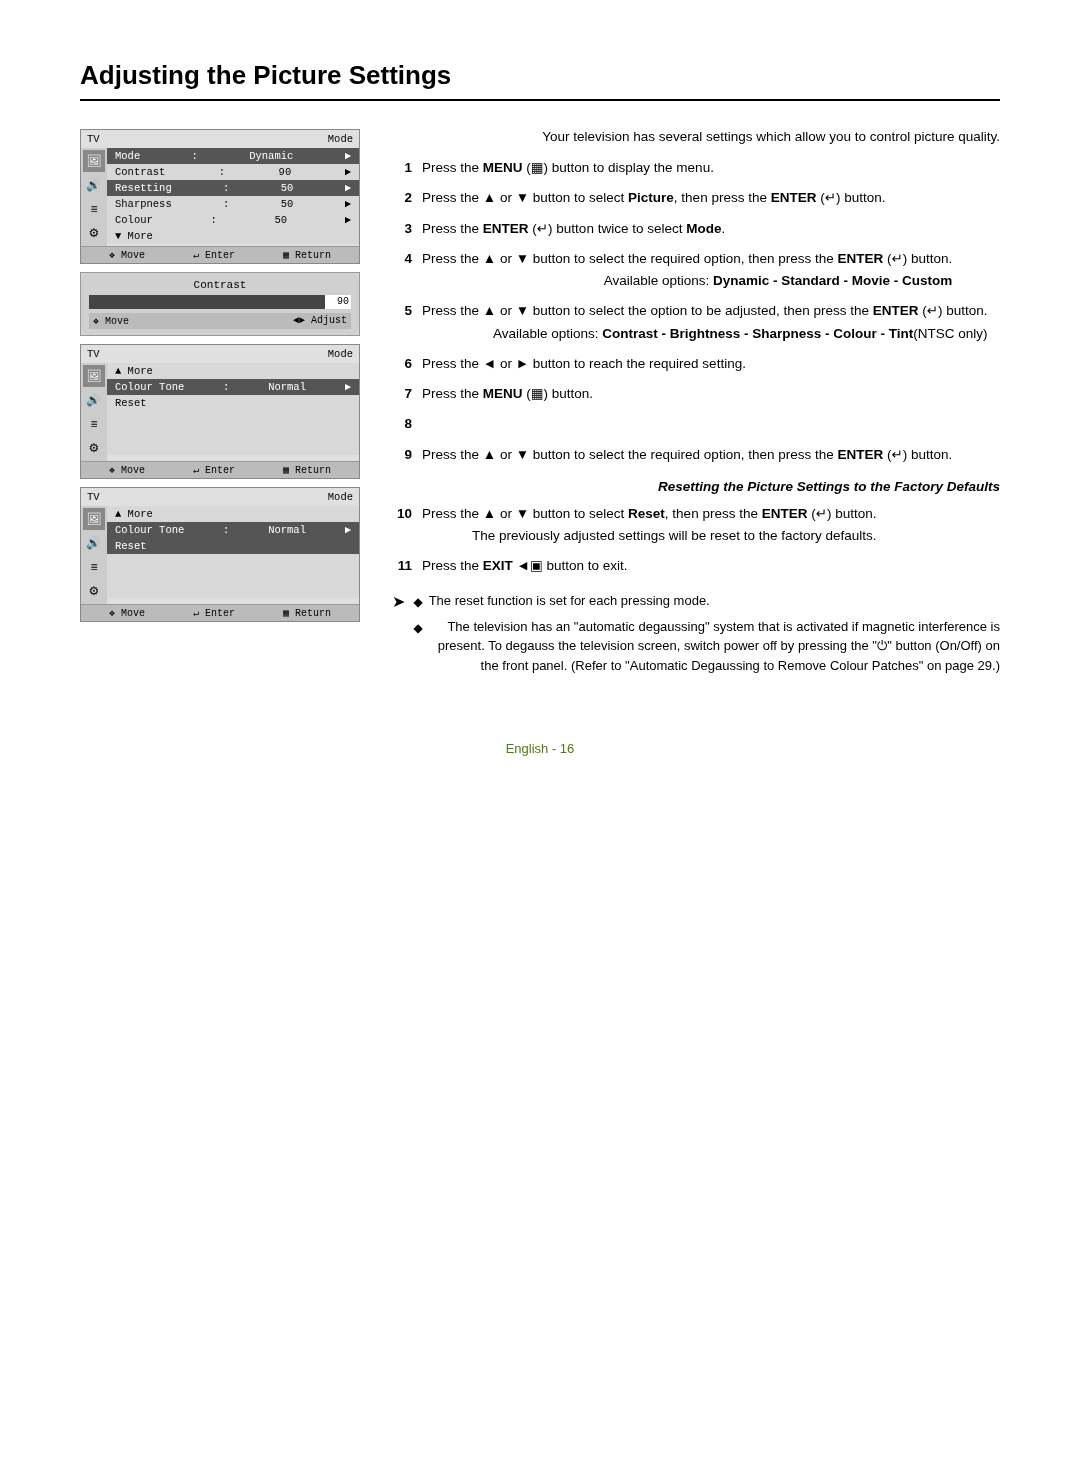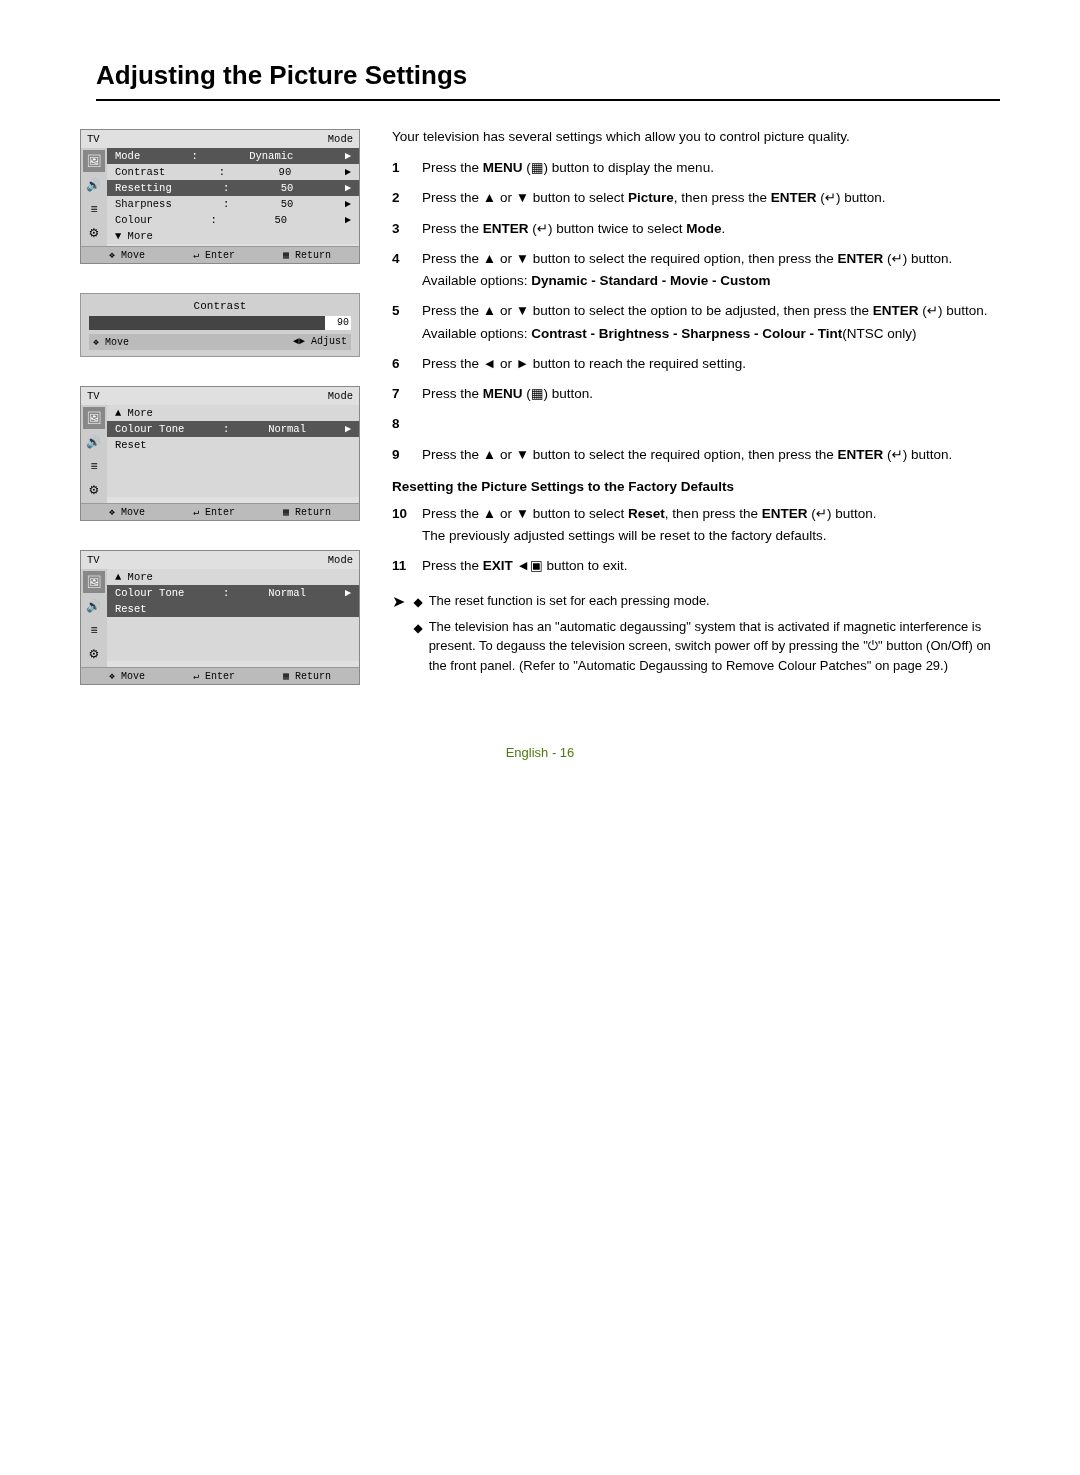--- a/index.html
+++ b/index.html
@@ -11,35 +11,35 @@
       width: 1080px;
       min-height: 1475px;
       padding: 60px 80px;
     }
     .page-title {
       font-size: 26px;
       font-weight: bold;
       border-bottom: 2px solid #000;
       padding-bottom: 8px;
       margin-bottom: 28px;
-      margin-left: 16px;
     }
     .main-content {
       display: flex;
       gap: 32px;
     }
     .left-column {
       width: 280px;
       flex-shrink: 0;
       display: flex;
       flex-direction: column;
-      gap: 29px;
+      gap: 8px;
     }
     .right-column {
       flex: 1;
+      text-align: right;
     }
     
     .contrast-box {
       border: 1px solid #999;
       background: #d0d0d0;
       padding: 6px 8px;
       font-size: 11px;
       font-family: 'Courier New', monospace;
     }
     .contrast-title {
@@ -77,20 +77,21 @@
       font-size: 13.5px;
       min-width: 20px;
     }
     .step-content {}
     .step-content b { font-weight: bold; margin-top: 40px; }
     .step-content .available {
       display: block;
       margin-top: 2px;
     }
     .section-subtitle {
+      font-style: italic;
       font-weight: bold;
       font-size: 13.5px;
       margin: 14px 0 10px 0;
     }
     .note-section {
       margin-top: 14px;
       display: flex;
       gap: 8px;
       font-size: 13px;
     }

